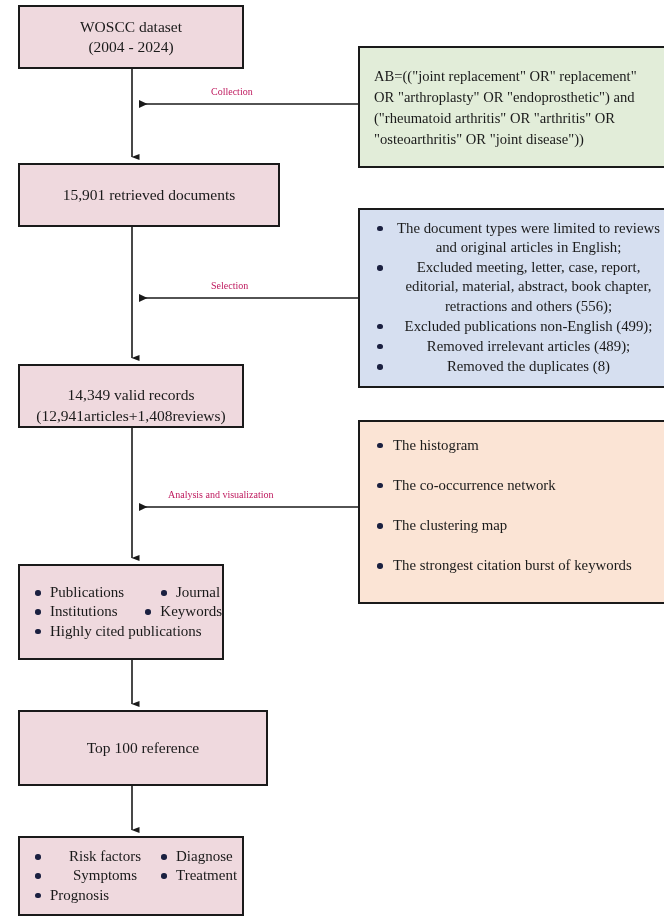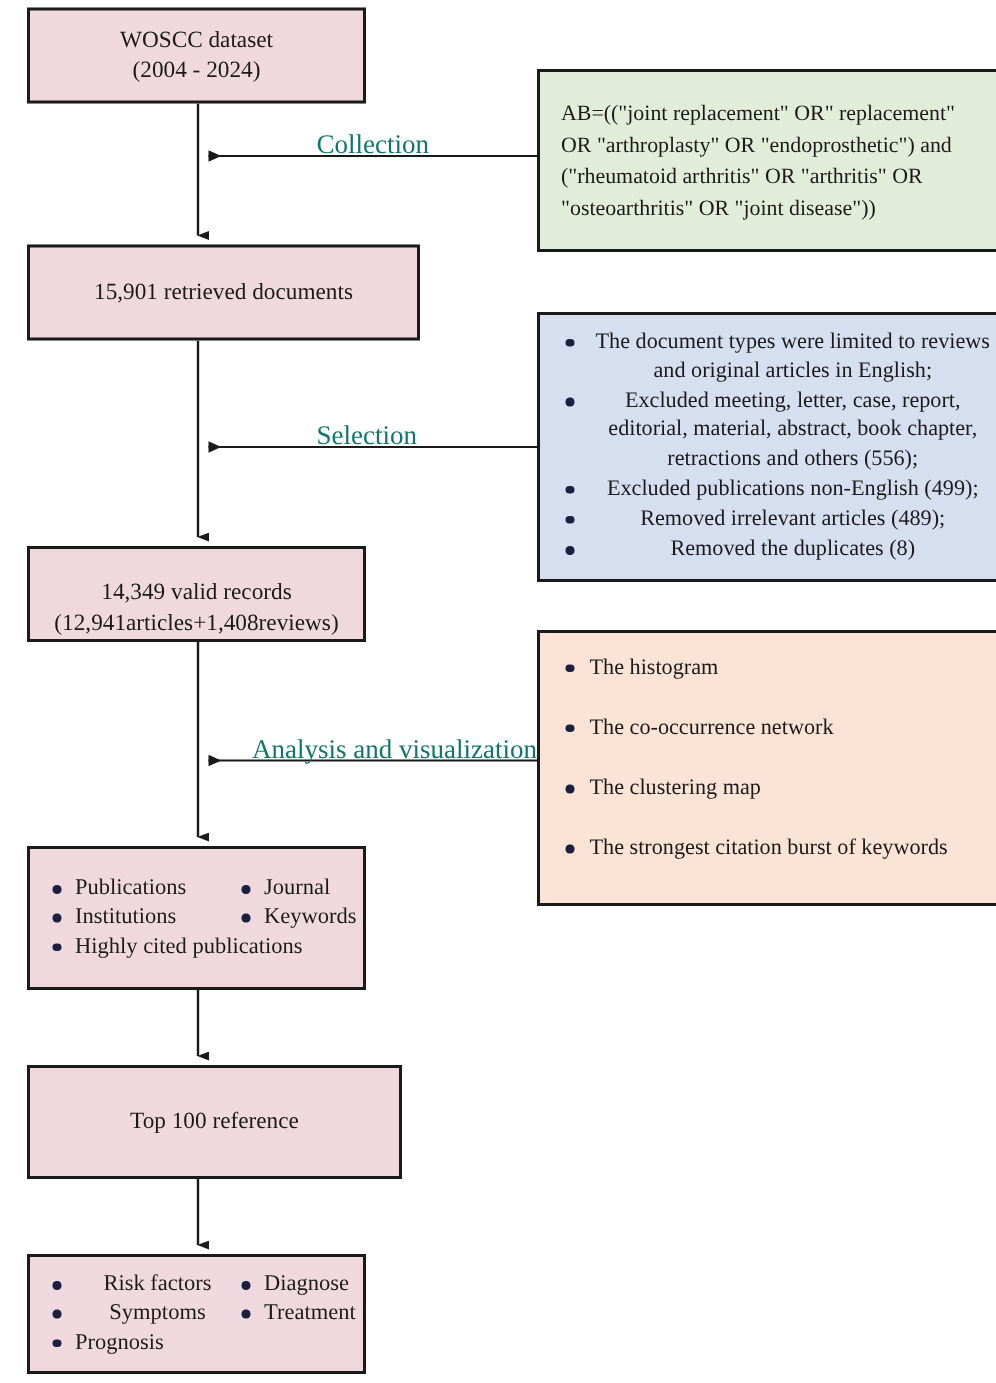--- a/index.html
+++ b/index.html
@@ -40,21 +40,21 @@
   
   .pink { background: #efd9de; }
   .green { background: #e2edd9; }
   .blue { background: #d6dff0; }
   .orange { background: #fbe4d5; }
 
   
   #box-dataset   { left: 3px;  top: 5px;   width: 226px; height: 64px; }
   #box-retrieved { left: 3px;  top: 163px; width: 262px; height: 64px; }
   #box-valid     { left: 3px;  top: 364px; width: 226px; height: 64px; justify-content: flex-end; }
-  #box-analysis  { left: 3px;  top: 564px; width: 226px; height: 96px; }
+  #box-analysis  { left: 3px;  top: 564px; width: 206px; height: 96px; }
   #box-top100    { left: 3px;  top: 710px; width: 250px; height: 76px; }
   #box-topics    { left: 3px;  top: 836px; width: 226px; height: 80px; text-align: center; }
 
   #box-query     { left: 343px; top: 46px;  width: 318px; height: 122px; }
   #box-selection { left: 343px; top: 208px; width: 318px; height: 180px; text-align: center; }
   #box-methods   { left: 343px; top: 420px; width: 318px; height: 184px; }
 
   
   .query-text {
     padding: 10px 12px 8px 14px;
@@ -107,22 +107,22 @@
     left: 1px;
     top: 7px;
     width: 5.5px;
     height: 5.5px;
     border-radius: 50%;
     background: #1b2040;
   }
   
   .edge-label {
     position: absolute;
-    font-size: 18px;
-    color: #0f766e;
+    font-size: 10px;
+    color: #be185d;
     white-space: nowrap;
     background: transparent;
   }
   #label-collection { left: 196px; top: 86px; }
   #label-selection  { left: 196px; top: 280px; }
   #label-analysis   { left: 153px; top: 489px; }
 </style>
 </head>
 <body>
 

